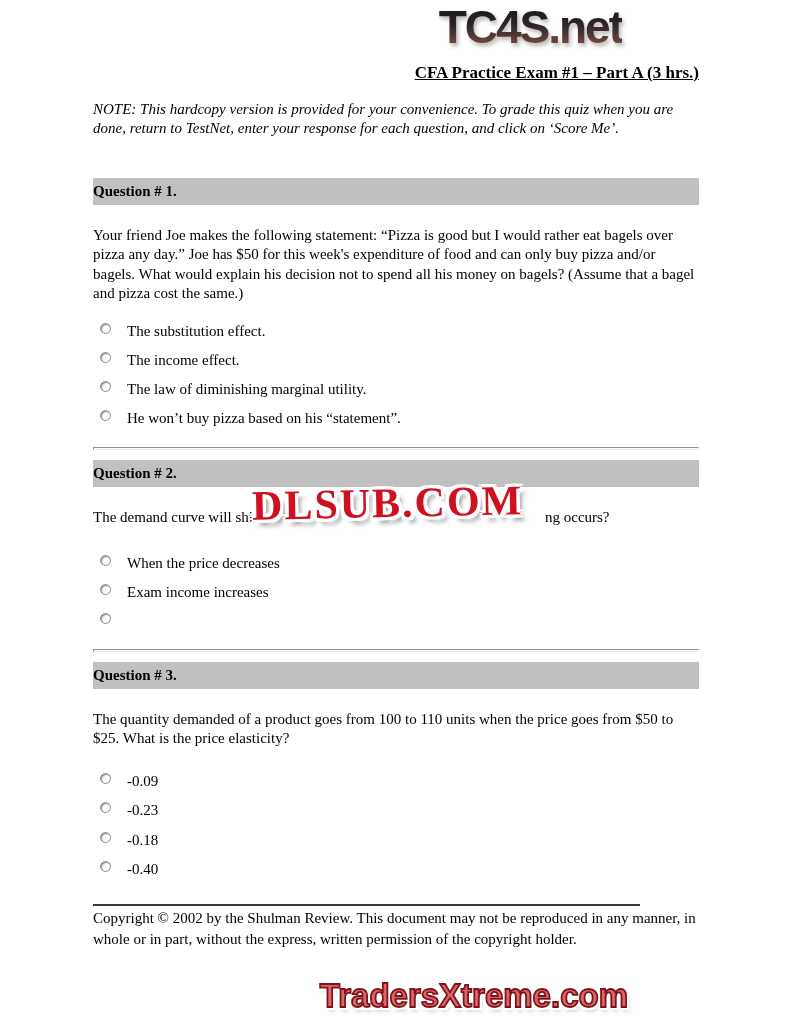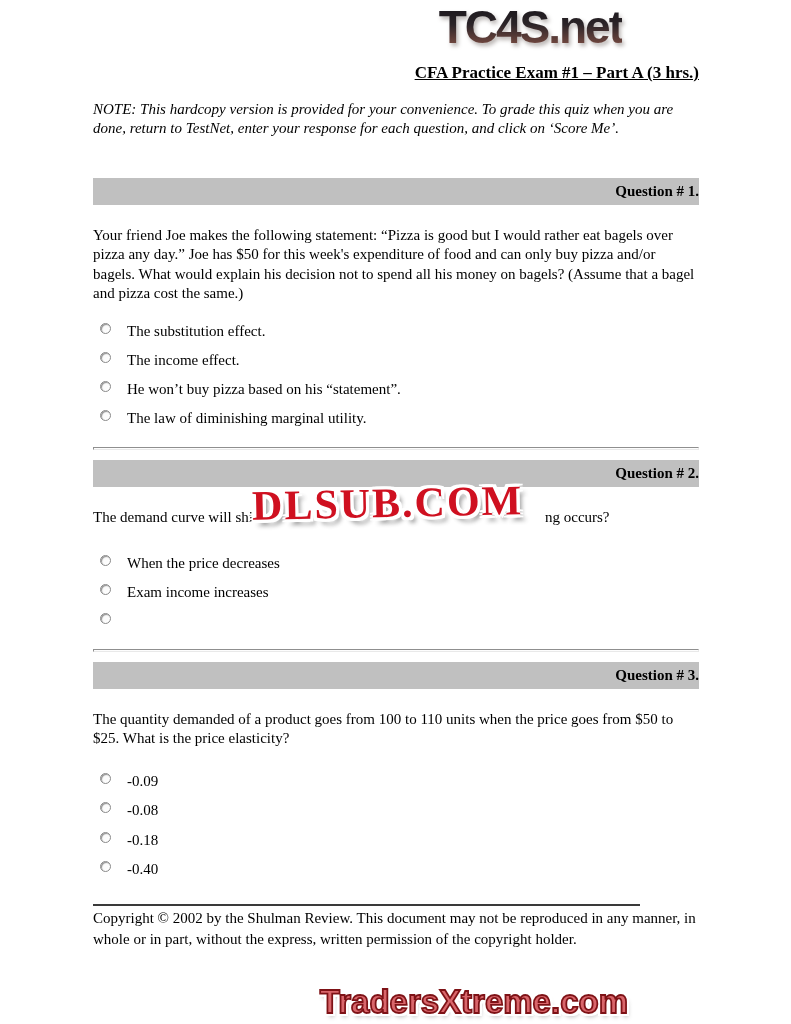--- a/index.html
+++ b/index.html
@@ -32,22 +32,22 @@
     text-decoration:underline;
   }
   .note {
     margin-top:16px; font-style:italic;
     font-size:15px; line-height:19.4px;
   }
 
   .qbar {
     background:#c0c0c0;
     height:27px; line-height:27px;
-    padding-left:20px;
-    font-size:15px; font-weight:bold;text-align:right;
+    padding-left:0;
+    font-size:15px; font-weight:bold;
   }
   .qbar.q1 { margin-top:39px; }
   .qbar.q2, .qbar.q3 { margin-top:10px; }
 
   .qtext { margin-top:21px; font-size:15px; line-height:19.4px; }
 
   .opts { margin-top:20px; }
   .opts.o2 { margin-top:27px; }
   .opts.o3 { margin-top:24px; }
   .opt { display:flex; height:29px; }
@@ -84,21 +84,21 @@
     color:#cf1020;
     transform:rotate(-1.2deg);
     text-shadow:
       -3px -3px 0 #fff, 3px -3px 0 #fff, -3px 3px 0 #fff, 3px 3px 0 #fff,
       0 -3px 0 #fff, 0 3px 0 #fff, -3px 0 0 #fff, 3px 0 0 #fff,
       5px 6px 4px rgba(40,40,40,0.45);
   }
 
   
   .tx {
-    position:absolute; right:2px; bottom:2px;
+    position:absolute; right:2px; bottom:8px;
     font-family:"Liberation Sans", sans-serif;
     font-weight:bold; font-size:33px; line-height:40px;
     color:#d9666b;
     -webkit-text-stroke:1.8px #7e1216;
     text-shadow:
       -3px -3px 0 #fff, 3px -3px 0 #fff, -3px 3px 0 #fff, 3px 3px 0 #fff,
       0 -3px 0 #fff, 0 3px 0 #fff, -3px 0 0 #fff, 3px 0 0 #fff,
       2px 4px 4px rgba(60,60,60,0.35);
   }
 </style>
@@ -123,25 +123,25 @@
       <div class="opt">
         <span class="radio"></span>
         <span class="olabel">The substitution effect.</span>
       </div>
       <div class="opt">
         <span class="radio"></span>
         <span class="olabel">The income effect.</span>
       </div>
       <div class="opt">
         <span class="radio"></span>
-        <span class="olabel">He won’t buy pizza based on his “statement”.</span>
+        <span class="olabel">The law of diminishing marginal utility.</span>
       </div>
       <div class="opt">
         <span class="radio"></span>
-        <span class="olabel">The law of diminishing marginal utility.</span>
+        <span class="olabel">He won’t buy pizza based on his “statement”.</span>
       </div>
     </div>
 
     <div class="rule"></div>
 
     <div class="qbar q2">
       <span>Question # 2.</span>
     </div>
     <p class="qtext"><span>The demand curve will shi</span><span class="gap"></span><span>ng occurs?</span></p>
     <div class="opts o2">
@@ -164,21 +164,21 @@
       <span>Question # 3.</span>
     </div>
     <p class="qtext">The quantity demanded of a product goes from 100 to 110 units when the price goes from $50 to $25.  What is the price elasticity?</p>
     <div class="opts o3">
       <div class="opt">
         <span class="radio"></span>
         <span class="olabel">-0.09</span>
       </div>
       <div class="opt">
         <span class="radio"></span>
-        <span class="olabel">-0.08</span>
+        <span class="olabel">-0.23</span>
       </div>
       <div class="opt">
         <span class="radio"></span>
         <span class="olabel">-0.18</span>
       </div>
       <div class="opt">
         <span class="radio"></span>
         <span class="olabel">-0.40</span>
       </div>
     </div>

